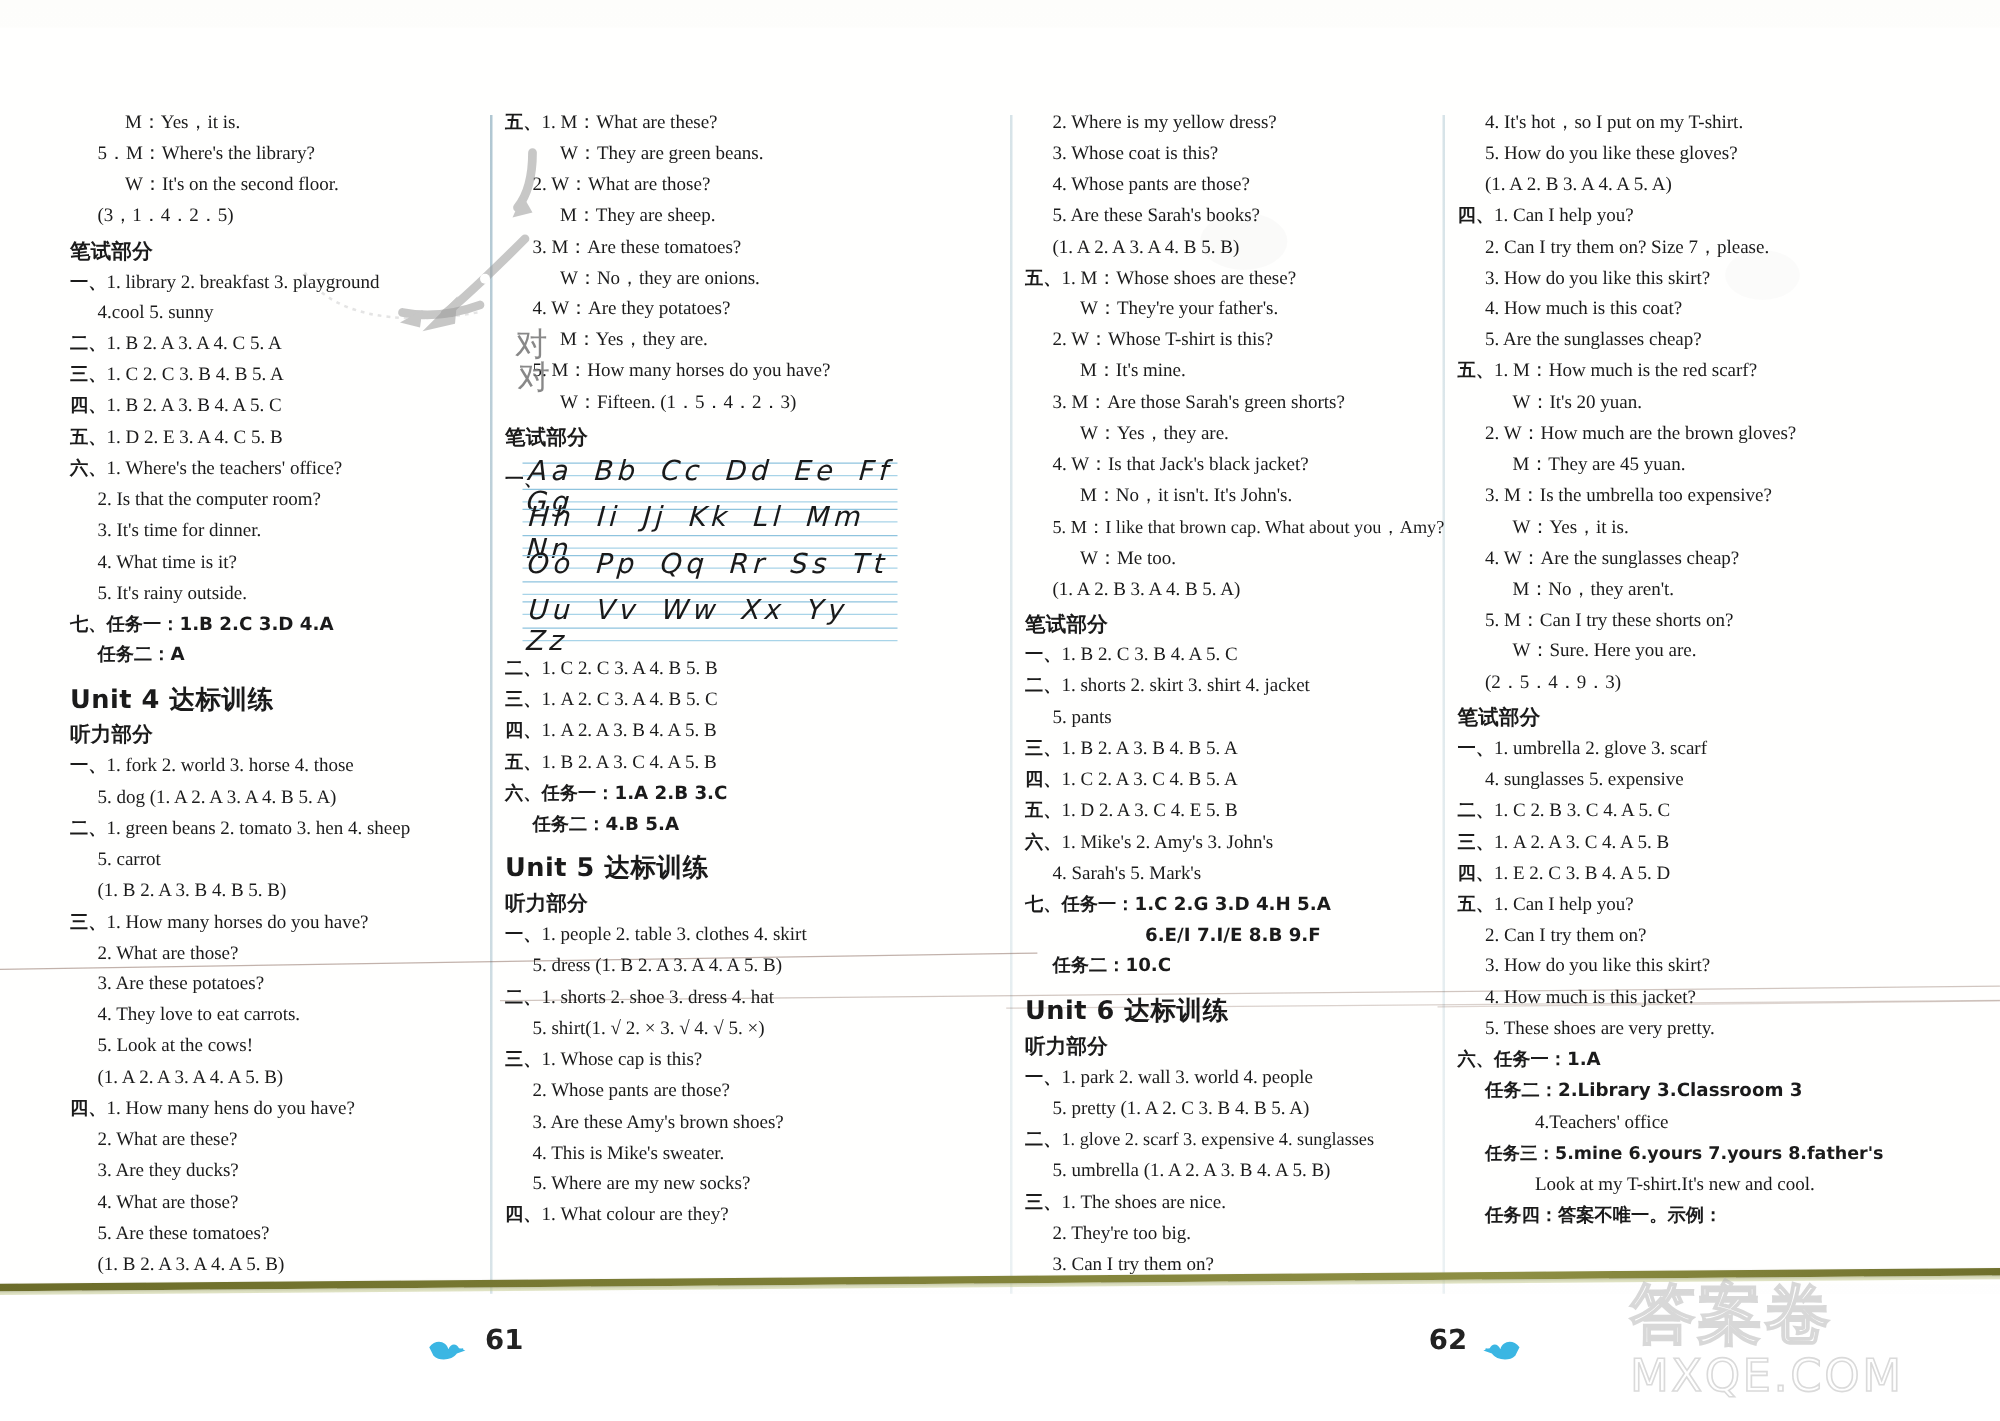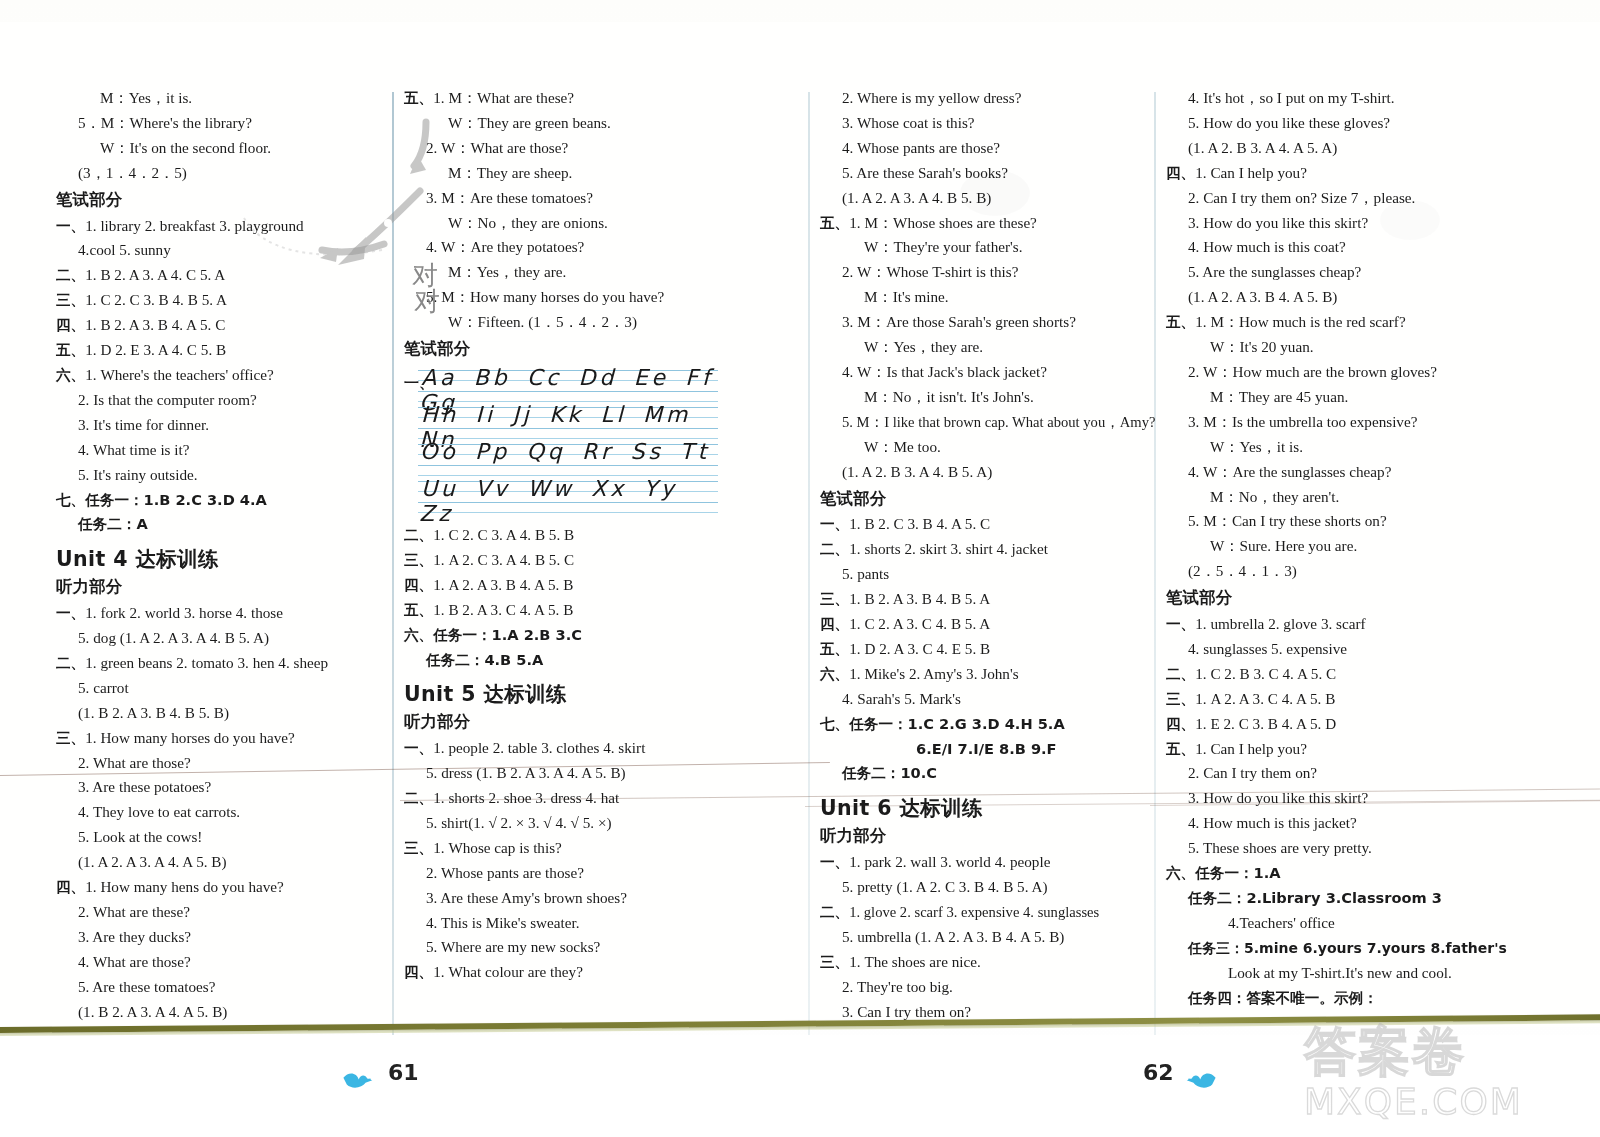--- a/index.html
+++ b/index.html
@@ -56,21 +56,21 @@
   }
   #v1{left:392px;} #v2{left:808px;} #v3{left:1154px;}
   .vrule.light{background:linear-gradient(180deg,rgba(175,200,210,.5),rgba(190,210,218,.3));}
 
   .ln{white-space:nowrap;}
   .ind{padding-left:22px;}
   .ind2{padding-left:44px;}
   .ind3{padding-left:96px;}
   .cn{font-family:"DejaVu Sans","Liberation Sans",sans-serif;font-weight:700;font-size:14.6px;}
   .sec{
-    font-family:Liberation Mono, monospace;
+    font-family:Liberation Sans, sans-serif;
     font-weight:700;font-size:16.4px;letter-spacing:.2px;
     margin-top:3px;
   }
   .unit{
     font-family:"DejaVu Sans","Liberation Sans",sans-serif;
     font-weight:700;font-size:20.5px;letter-spacing:.4px;
     margin-top:10px;margin-bottom:4px;
   }
 
   
@@ -300,32 +300,31 @@
 
   <div class="col" id="col4">
     <div class="ln ind">4. It's hot，so I put on my T-shirt.</div>
     <div class="ln ind">5. How do you like these gloves?</div>
     <div class="ln ind">(1. A   2. B   3. A   4. A   5. A)</div>
     <div class="ln"><span class="cn">四、</span><span>1. Can I help you?</span></div>
     <div class="ln ind">2. Can I try them on? Size 7，please.</div>
     <div class="ln ind">3. How do you like this skirt?</div>
     <div class="ln ind">4. How much is this coat?</div>
     <div class="ln ind">5. Are the sunglasses cheap?</div>
-    <div class="ln ind">(1. A   2. A   3. B   4. A   5. B)</div>
     <div class="ln"><span class="cn">五、</span><span>1. M：How much is the red scarf?</span></div>
     <div class="ln ind2">W：It's 20 yuan.</div>
     <div class="ln ind">2. W：How much are the brown gloves?</div>
     <div class="ln ind2">M：They are 45 yuan.</div>
     <div class="ln ind">3. M：Is the umbrella too expensive?</div>
     <div class="ln ind2">W：Yes，it is.</div>
     <div class="ln ind">4. W：Are the sunglasses cheap?</div>
     <div class="ln ind2">M：No，they aren't.</div>
     <div class="ln ind">5. M：Can I try these shorts on?</div>
     <div class="ln ind2">W：Sure. Here you are.</div>
-    <div class="ln ind">(2．5．4．1．3)</div>
+    <div class="ln ind">(2．5．4．9．3)</div>
     <div class="sec">笔试部分</div>
     <div class="ln"><span class="cn">一、</span><span>1. umbrella   2. glove   3. scarf</span></div>
     <div class="ln ind">4. sunglasses   5. expensive</div>
     <div class="ln"><span class="cn">二、</span><span>1. C   2. B   3. C   4. A   5. C</span></div>
     <div class="ln"><span class="cn">三、</span><span>1. A   2. A   3. C   4. A   5. B</span></div>
     <div class="ln"><span class="cn">四、</span><span>1. E   2. C   3. B   4. A   5. D</span></div>
     <div class="ln"><span class="cn">五、</span><span>1. Can I help you?</span></div>
     <div class="ln ind">2. Can I try them on?</div>
     <div class="ln ind">3. How do you like this skirt?</div>
     <div class="ln ind">4. How much is this jacket?</div>

